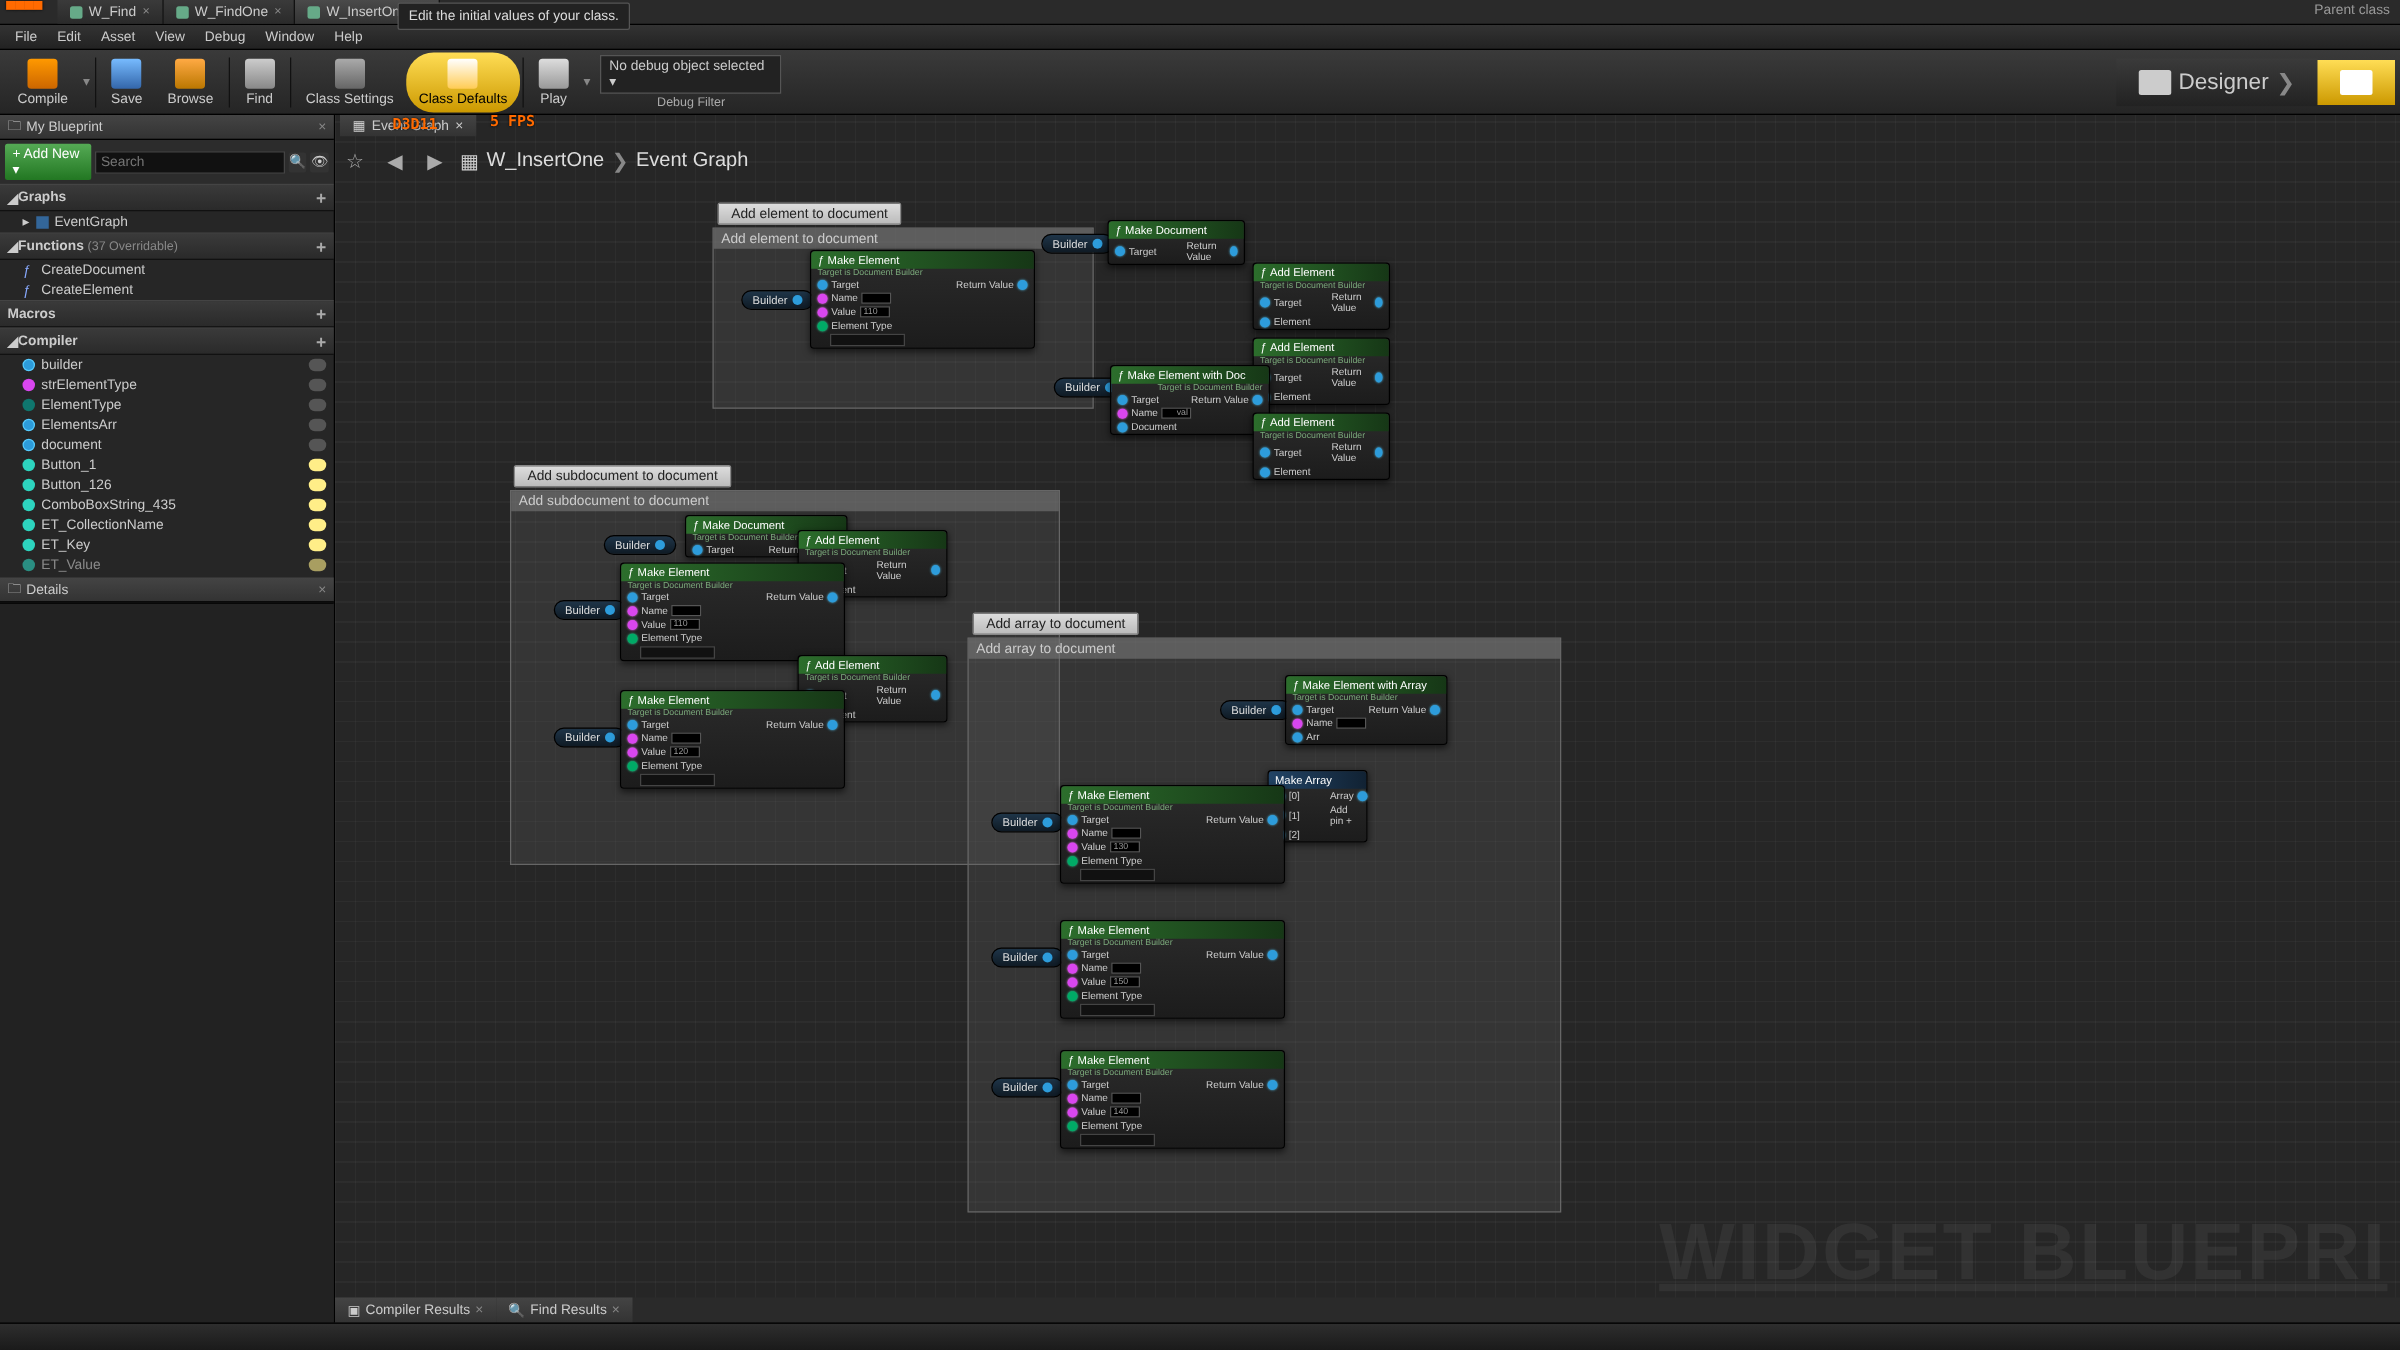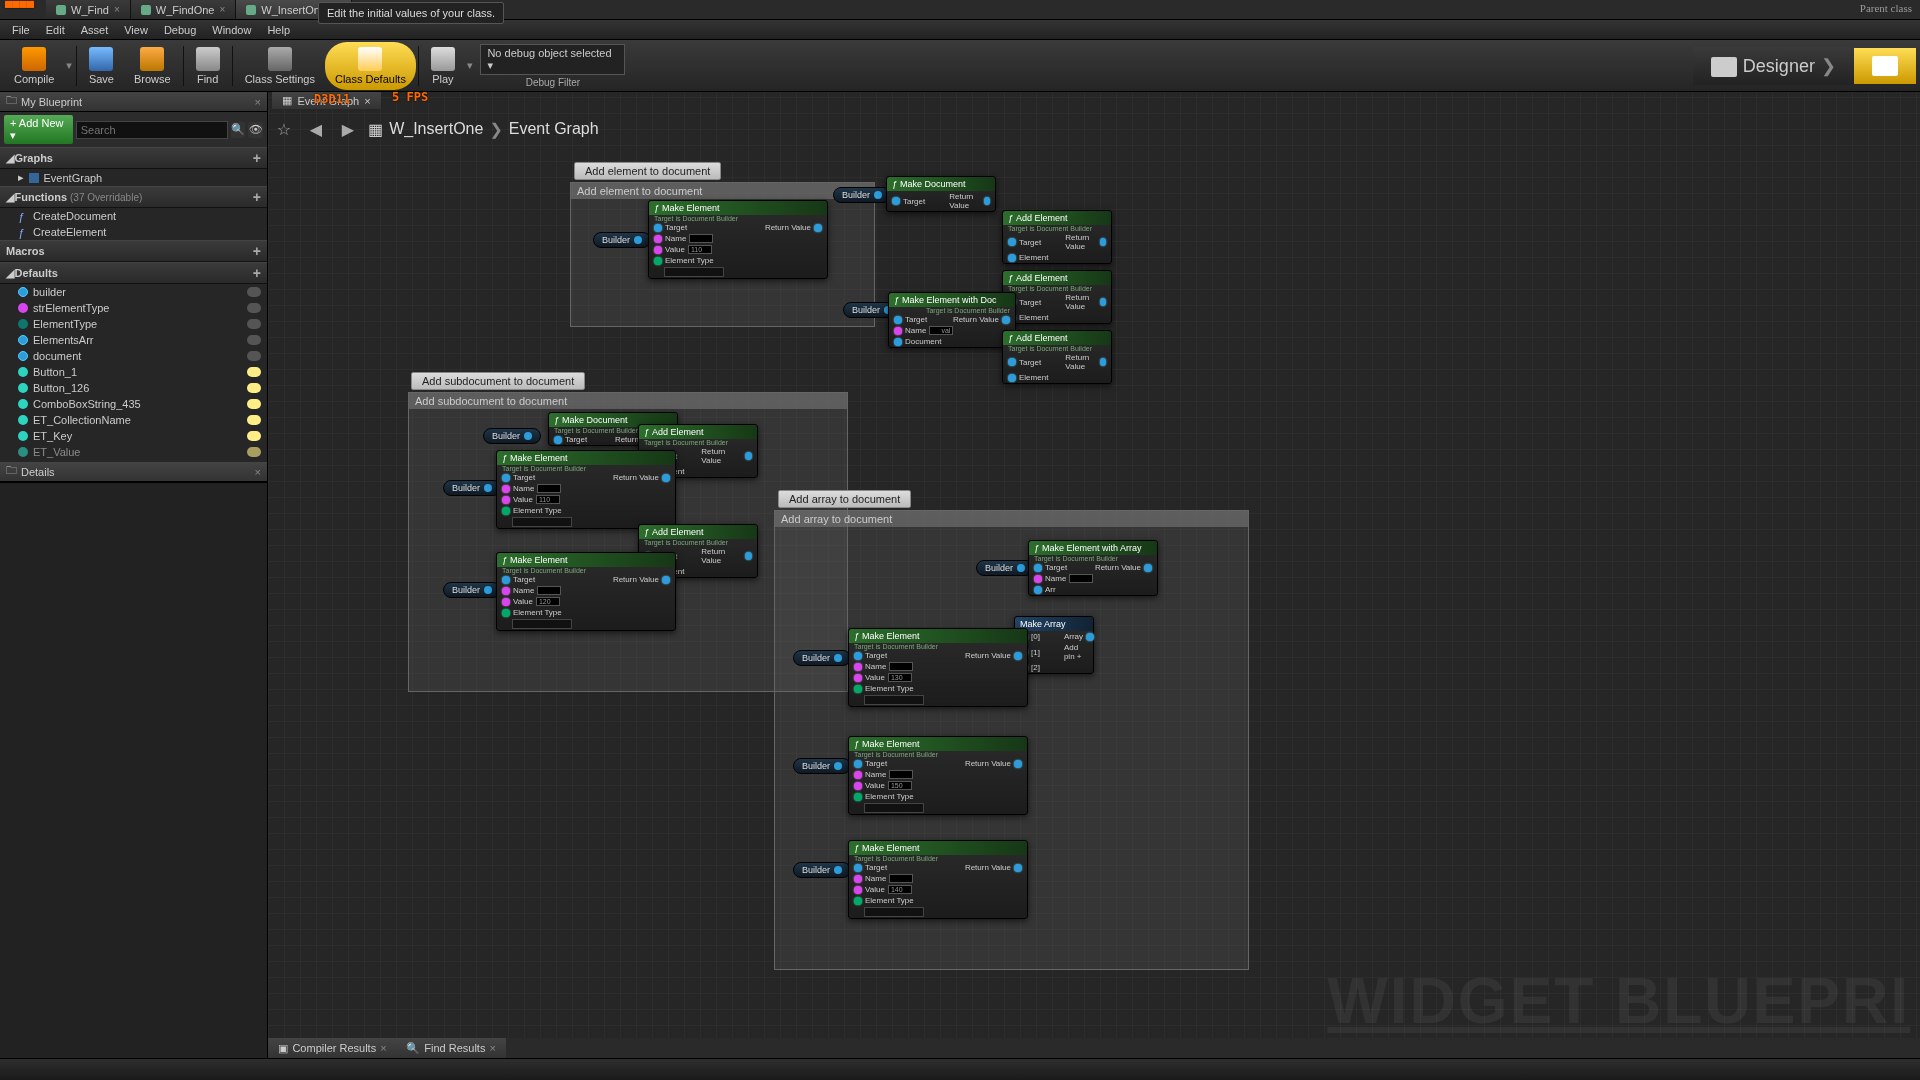--- a/index.html
+++ b/index.html
@@ -4,21 +4,21 @@
 <style>
 * { margin:0; padding:0; box-sizing:border-box; font-family:"Segoe UI",Arial,sans-serif; }
 body { background:#1a1a1a; color:#ccc; font-size:11px; overflow:hidden; width:1920px; height:1080px; position:relative; }
 
 
 .doc-tabs { height:20px; background:#2a2a2a; display:flex; align-items:stretch; border-bottom:1px solid #000;padding-left:46px; }
 .doc-tab { display:flex; align-items:center; padding:0 10px; background:linear-gradient(#3a3a3a,#2a2a2a); border-right:1px solid #111; gap:5px; cursor:pointer; }
 .doc-tab.active { background:linear-gradient(#4a4a4a,#333);align-items:center; }
 .doc-tab .tab-icon { width:10px; height:10px; background:#6a8; border-radius:2px; }
 .doc-tab .close { color:#888; font-size:10px; }
-.parent-class { margin-left:auto; padding:2px 8px; color:#999;font-family:Liberation Serif, serif; }
+.parent-class { margin-left:auto; padding:2px 8px; color:#999; }
 
 
 .menubar { height:20px; background:linear-gradient(#333,#222); display:flex; align-items:center; padding:0 4px; border-bottom:1px solid #000; }
 .menu-item { padding:2px 8px; cursor:pointer; }
 
 
 .toolbar { height:52px; background:linear-gradient(#3a3a3a,#252525); display:flex; align-items:center; padding:0 4px; border-bottom:1px solid #000; }
 .toolbtn { display:flex; flex-direction:column; align-items:center; justify-content:center; padding:2px 10px; height:48px; cursor:pointer; border-radius:2px; }
 .toolbtn .ticon { width:24px; height:24px; background:#888; border-radius:3px; margin-bottom:2px; }
 .toolbtn.compile .ticon { background:linear-gradient(#f90,#c60); }
@@ -27,21 +27,21 @@
 .toolbtn.find .ticon { background:linear-gradient(#ccc,#888); }
 .toolbtn.settings .ticon { background:linear-gradient(#aaa,#666); }
 .toolbtn.defaults { background:linear-gradient(#ffdd55,#cc9900); color:#000;border-radius:22px; }
 .toolbtn.defaults .ticon { background:linear-gradient(#fff,#fc5); }
 .toolbtn.play .ticon { background:linear-gradient(#ddd,#999); }
 .tool-sep { width:1px; height:40px; background:#111; margin:0 2px; }
 .debug-group { display:flex; flex-direction:column; align-items:center; gap:2px; margin-left:6px; }
 .debug-select { background:#222; border:1px solid #555; color:#ccc; padding:2px 6px; font-size:11px; width:145px; }
 .debug-label { font-size:10px; color:#aaa; }
 .mode-tabs { margin-left:auto; display:flex; height:48px; align-items:center; }
-.mode-tab { display:flex; align-items:flex-end; gap:6px; padding:8px 18px; font-size:18px; background:linear-gradient(#3a3a3a,#222); cursor:pointer; }
+.mode-tab { display:flex; align-items:center; gap:6px; padding:8px 18px; font-size:18px; background:linear-gradient(#3a3a3a,#222); cursor:pointer; }
 .mode-tab.active { background:linear-gradient(#ffdd55,#cc9900); color:#000; }
 .mode-icon { width:26px; height:20px; background:#ccc; border-radius:2px; }
 
 
 .workspace { display:flex; height:calc(1080px - 20px - 20px - 52px - 22px); }
 
 
 .left-col { width:268px; display:flex; flex-direction:column; background:#262626; border-right:1px solid #000; }
 .panel-tab { height:20px; background:linear-gradient(#444,#333); display:flex; align-items:center; padding:0 6px; gap:4px; border-bottom:1px solid #000;}
 .panel-tab .close { margin-left:auto; color:#888; }
@@ -232,21 +232,21 @@
     <div class="tree-item">
         <span class="pin fn"></span>
         <span>CreateElement</span>
       </div>
 
     <div class="cat-header">
         <span>Macros</span>
         <span class="plus">+</span>
       </div>
 
-    <div class="cat-header">◢<span>Defaults</span><span class="plus">+</span></div>
+    <div class="cat-header">◢<span>Compiler</span><span class="plus">+</span></div>
     <div class="tree-item">
         <span class="pin obj"></span>
         <span>builder</span>
         <span class="vis-icon off"></span>
       </div>
     <div class="tree-item">
         <span class="pin str"></span>
         <span>strElementType</span>
         <span class="vis-icon off"></span>
       </div>

